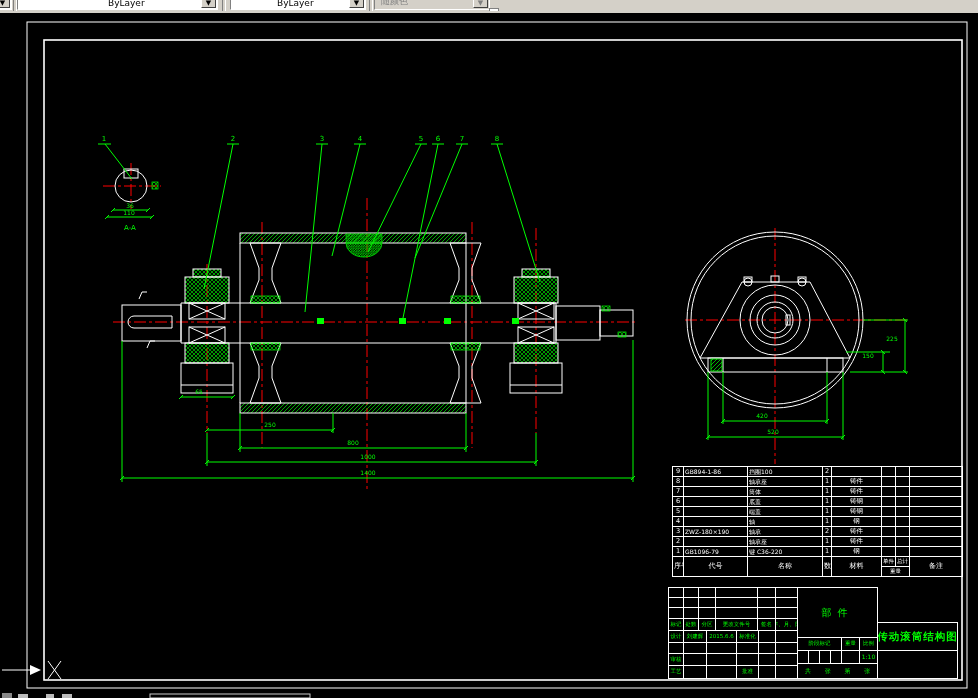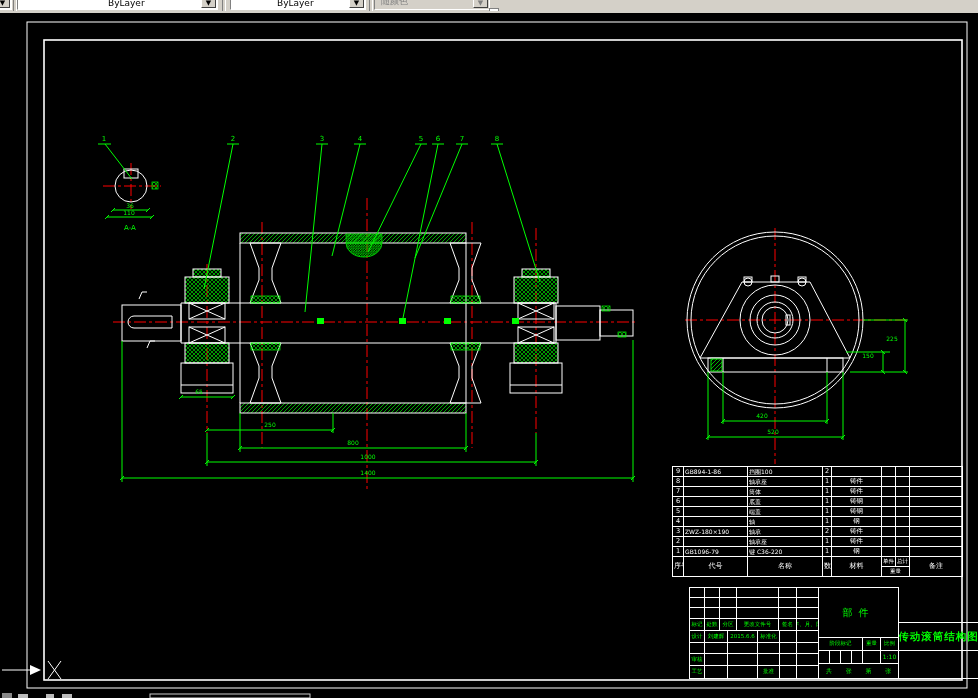--- a/index.html
+++ b/index.html
@@ -25,21 +25,21 @@
   svg .bt{fill:#00ff00;font-size:7px;text-anchor:middle;}
   svg .gf{fill:#00ff00;stroke:none;}
   
   #bom{position:absolute;left:672px;top:466px;width:290px;}
   #bom table{border-collapse:collapse;table-layout:fixed;width:290px;}
   #bom td{border:1px solid #fff;color:#fff;font-size:6.5px;height:9px;padding:0 1px;
     overflow:hidden;white-space:nowrap;text-align:center;line-height:1;}
   #bom td.l{text-align:left;font-size:6px;}
   #bom tfoot td{font-size:7px;height:9px;}
   
-  #tblock{position:absolute;left:689px;top:587px;width:290px;height:100px;color:#00ff00;}
+  #tblock{position:absolute;left:668px;top:587px;width:290px;height:100px;color:#00ff00;}
   .cell{position:absolute;border:1px solid #fff;box-sizing:border-box;display:flex;
     align-items:center;justify-content:center;font-size:6px;line-height:1;overflow:hidden;
     white-space:nowrap;}
   .cell.small{font-size:5.5px;}
   .big-uni{font-size:9.5px;font-weight:bold;}
   .big-title{font-size:10.5px;font-weight:bold;letter-spacing:1px;}
   .part-type{font-size:10px;letter-spacing:6px;}
 </style>
 </head>
 <body>

